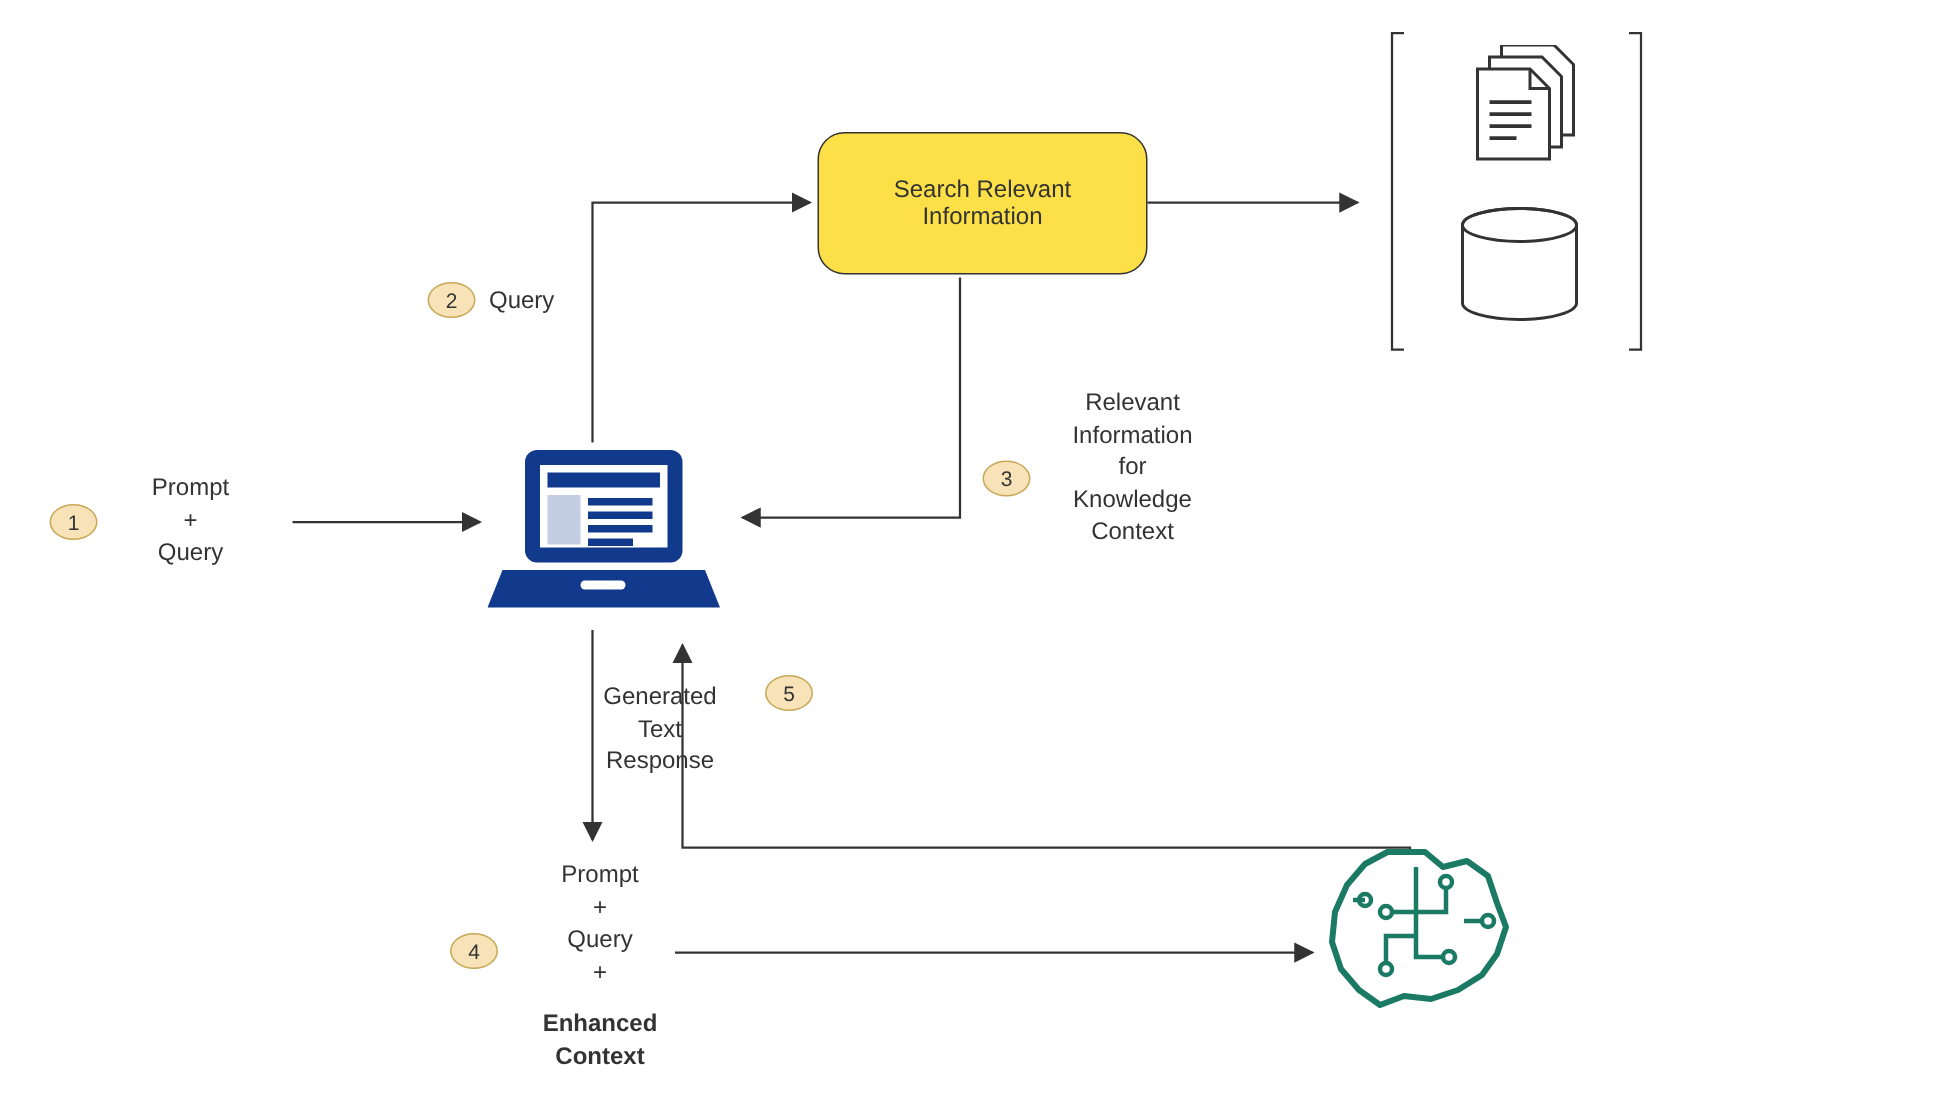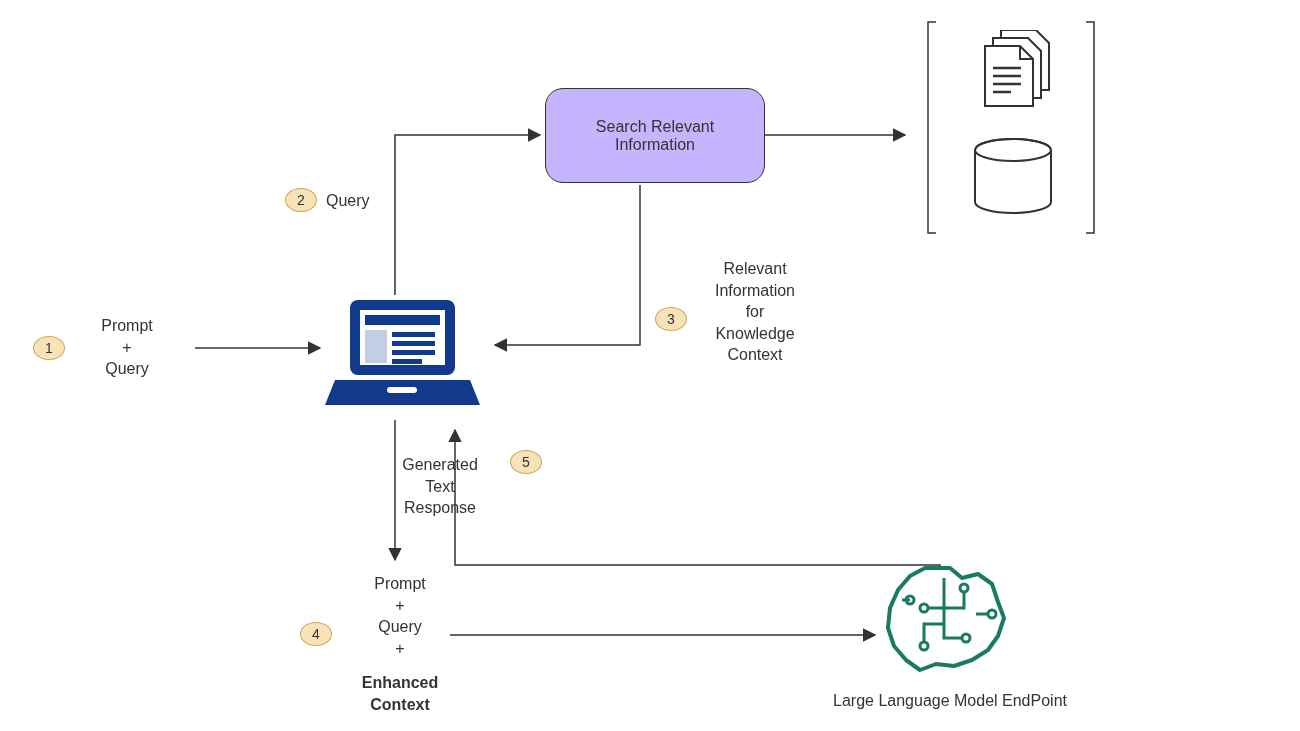--- a/index.html
+++ b/index.html
@@ -30,21 +30,21 @@
   font-size: 16px;
   color: #333;
   text-align: center;
   line-height: 1.35;
 }
 .label-bold { font-weight: 700; }
 .box {
   position: absolute;
   border: 1.5px solid #333;
   border-radius: 18px;
-  background: #c4b5fd;
+  background: #fde047;
   display: flex;
   align-items: center;
   justify-content: center;
   text-align: center;
   font-size: 16px;
   padding: 8px;
 }
 svg.layer {
   position: absolute;
   top: 0; left: 0;
@@ -167,15 +167,14 @@
     <circle cx="84" cy="28" r="4" fill="none" stroke="#1a7a63" stroke-width="3"></circle>
     <path d="M 64 48 L 64 78 L 82 78" fill="none" stroke="#1a7a63" stroke-width="3"></path>
     <circle cx="86" cy="78" r="4" fill="none" stroke="#1a7a63" stroke-width="3"></circle>
     <path d="M 64 64 L 44 64 L 44 82" fill="none" stroke="#1a7a63" stroke-width="3"></path>
     <circle cx="44" cy="86" r="4" fill="none" stroke="#1a7a63" stroke-width="3"></circle>
     <path d="M 96 54 L 108 54" fill="none" stroke="#1a7a63" stroke-width="3"></path>
     <circle cx="112" cy="54" r="4" fill="none" stroke="#1a7a63" stroke-width="3"></circle>
     <path d="M 30 40 L 22 40" fill="none" stroke="#1a7a63" stroke-width="3"></path>
     <circle cx="30" cy="40" r="4" fill="none" stroke="#1a7a63" stroke-width="3"></circle>
   </svg>
-  <div class="label" style="left:800px; top:690px; width:300px;">Large Language Model EndPoint</div>
 
 </div>
 
 </body></html>

